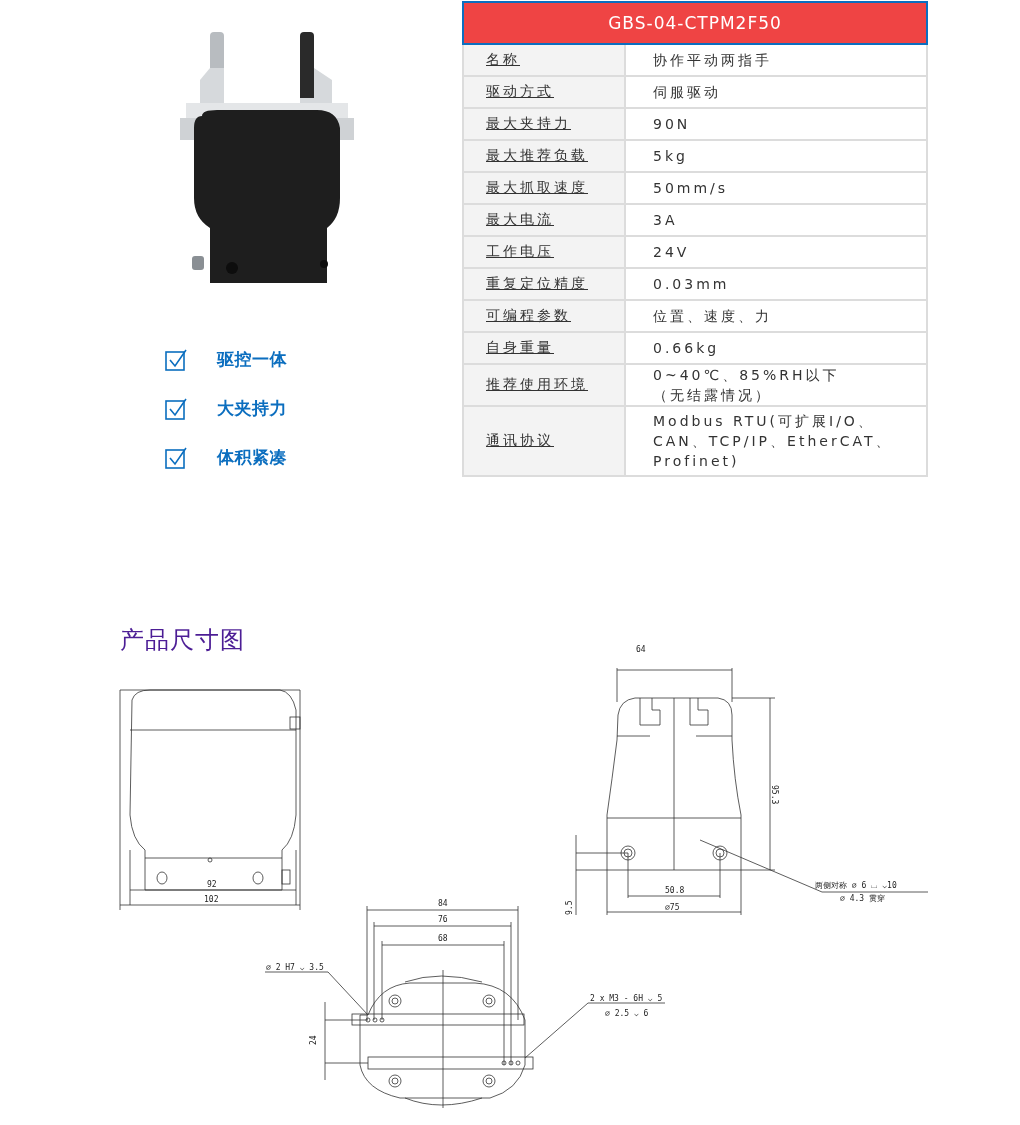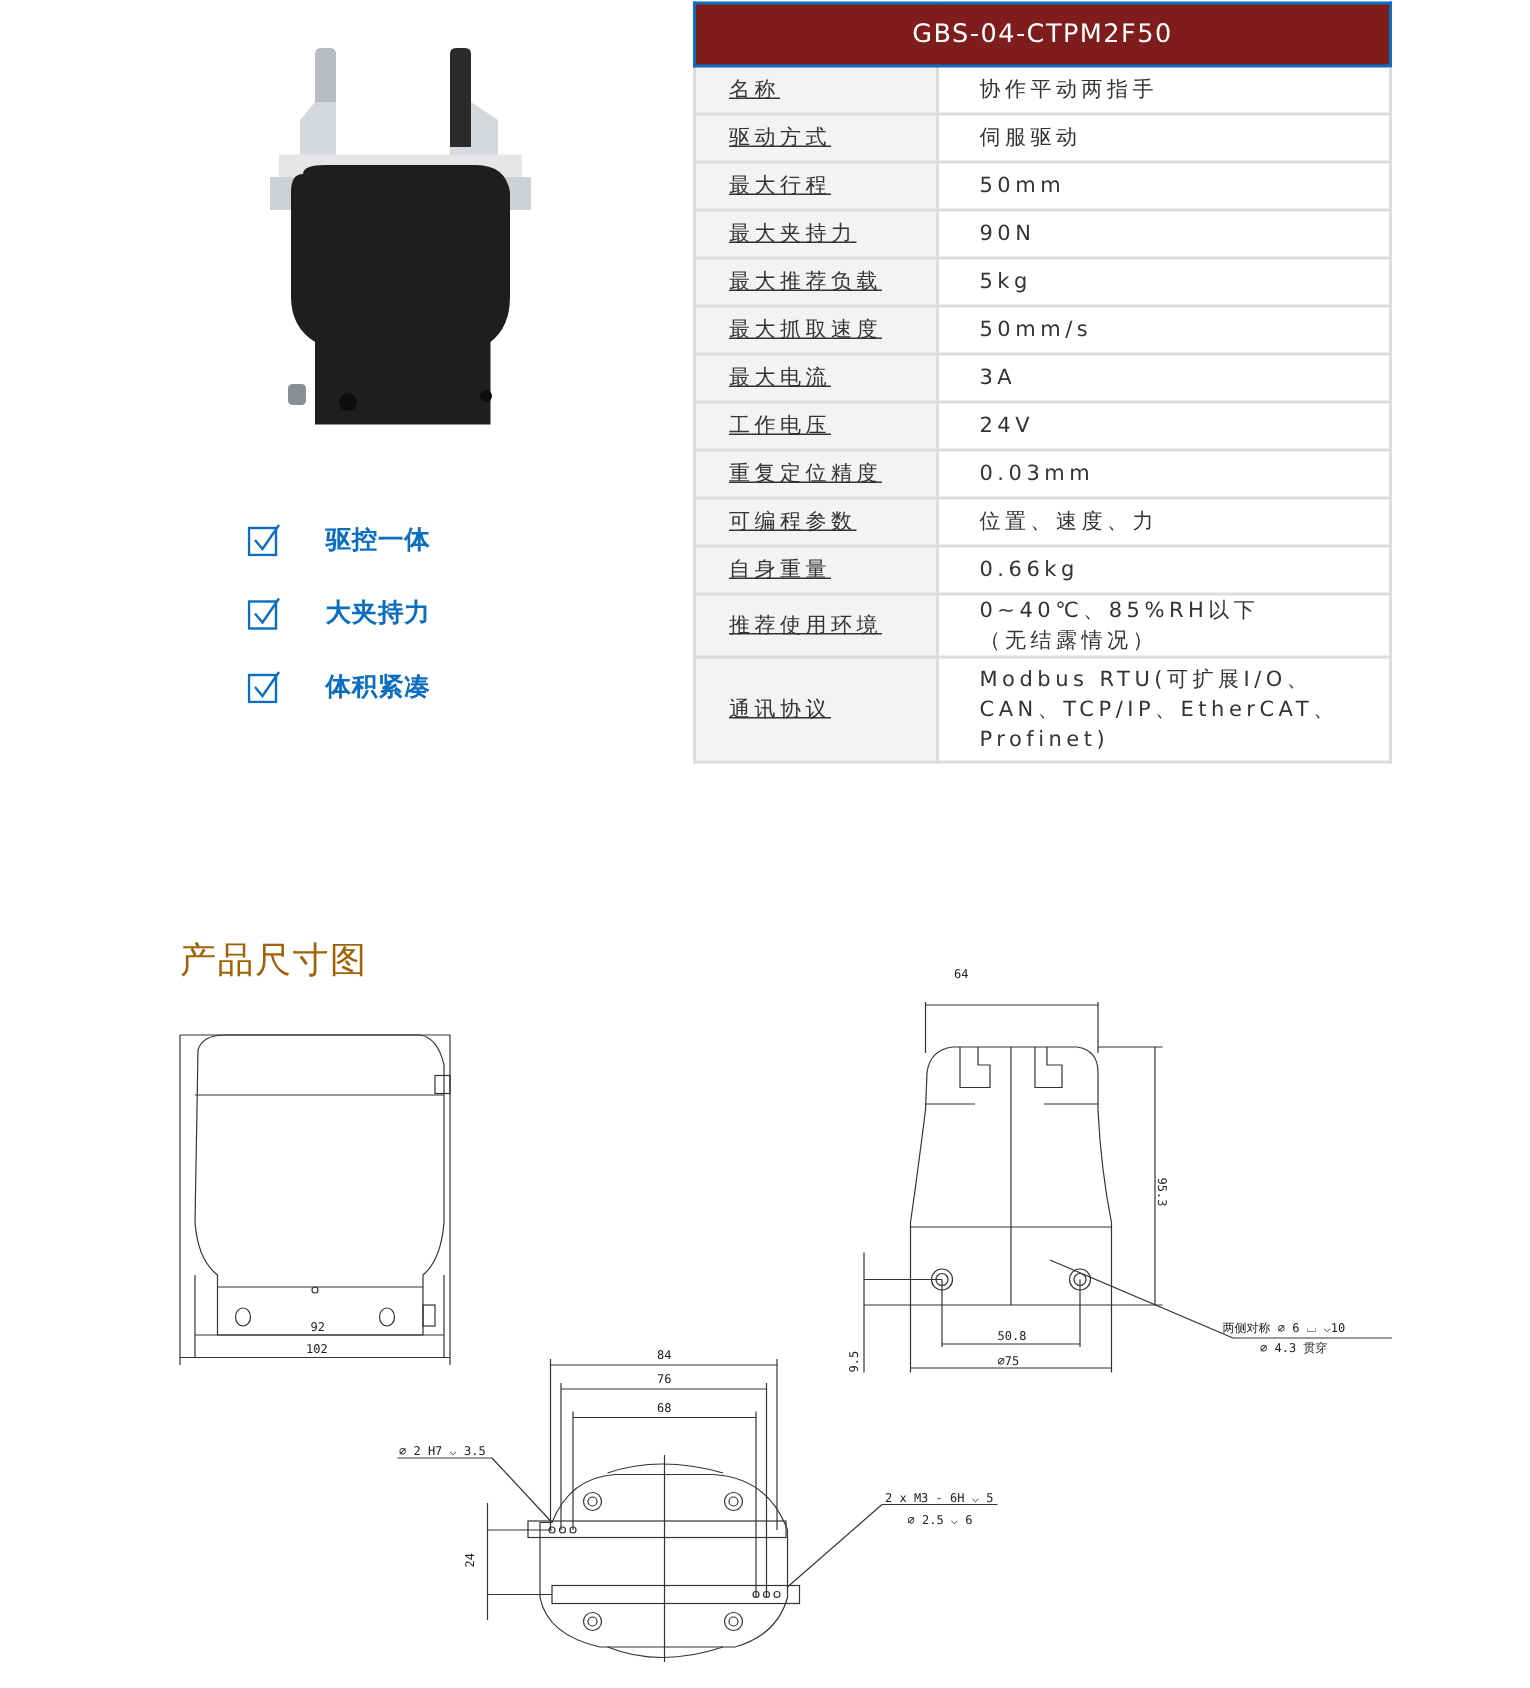--- a/index.html
+++ b/index.html
@@ -4,25 +4,25 @@
 <style>
   html, body { margin:0; padding:0; background:#ffffff; }
   body { width:1020px; height:1125px; position:relative; overflow:hidden; font-family:"DejaVu Sans", sans-serif; color:#333; }
   .product-photo { position:absolute; left:172px; top:28px; width:190px; height:260px; }
   .features { position:absolute; left:165px; top:335px;font-family:Liberation Serif, serif; }
   .feature { display:flex; align-items:center; height:49px; }
   .check { width:22px; height:22px; margin-right:30px; }
   .feature-label { color:#0b6ebf; font-weight:bold; font-size:17px; letter-spacing:0.5px; }
   .spec-table { position:absolute; left:462px; top:1px; width:466px; border-collapse:collapse; font-size:14px; }
   .spec-table td, .spec-table th { border:2px solid #dcdcdc; }
-  .spec-table th { background:#7f1d1d; color:#fff; font-weight:normal; font-size:17px; height:38px; letter-spacing:1px; border-color:#0b6ebf; }
+  .spec-table th { background:#ef4444; color:#fff; font-weight:normal; font-size:17px; height:38px; letter-spacing:1px; border-color:#0b6ebf; }
   .spec-table td.k { background:#f3f3f3; width:138px; padding:0 0 0 22px; letter-spacing:3px;text-decoration:underline; }
   .spec-table td.v { background:#fff; padding:0 0 0 27px; letter-spacing:3px; line-height:20px; }
   .spec-table tr.r td { height:30px; }
-  .section-title { position:absolute; left:120px; top:624px; font-size:24px; color:#a16207; letter-spacing:1px; }
+  .section-title { position:absolute; left:120px; top:624px; font-size:24px; color:#4c1d95; letter-spacing:1px; }
   .drawing { position:absolute; }
   .dim { font-family:"DejaVu Sans Mono", monospace; font-size:8px; fill:#222; }
 </style>
 </head>
 <body>
 
 <svg class="product-photo" viewBox="0 0 190 260">
   <path d="M38 8 Q38 4 42 4 L48 4 Q52 4 52 8 L52 80 L38 80 Z" fill="#b8bcc0"></path>
   <path d="M28 52 L38 40 L52 40 L52 85 L28 85 Z" fill="#d6d9dc"></path>
   <path d="M128 8 Q128 4 132 4 L138 4 Q142 4 142 8 L142 80 L128 80 Z" fill="#2a2a2a"></path>
@@ -64,24 +64,20 @@
       <tr>
         <th colspan="2">GBS-04-CTPM2F50</th>
       </tr>
   <tr class="r">
         <td class="k">名称</td>
         <td class="v">协作平动两指手</td>
       </tr>
   <tr class="r">
         <td class="k">驱动方式</td>
         <td class="v">伺服驱动</td>
-      </tr>
-  <tr class="r">
-        <td class="k">最大行程</td>
-        <td class="v">50mm</td>
       </tr>
   <tr class="r">
         <td class="k">最大夹持力</td>
         <td class="v">90N</td>
       </tr>
   <tr class="r">
         <td class="k">最大推荐负载</td>
         <td class="v">5kg</td>
       </tr>
   <tr class="r">

